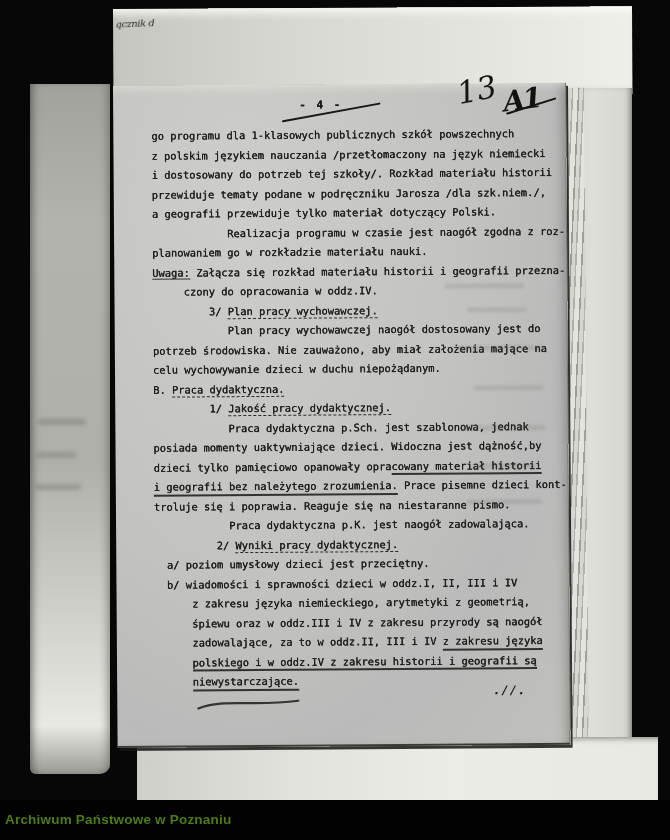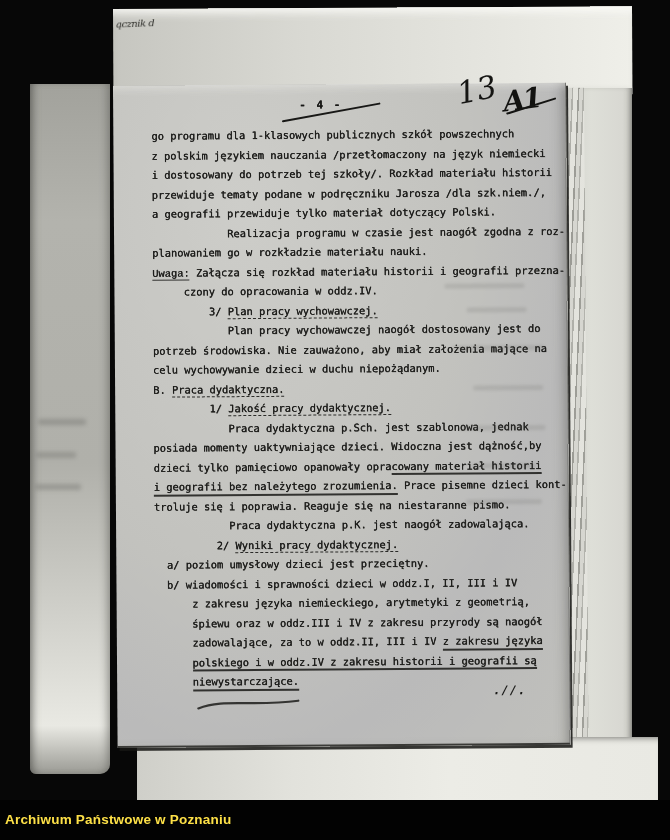--- a/index.html
+++ b/index.html
@@ -61,21 +61,21 @@
   }
   .ghost-main{position:absolute;background:#5c5c58;height:5px;border-radius:2px;opacity:.16;filter:blur(1.5px);}
   
   #typed-text-block{
     position:absolute;left:38px;top:41px;width:412px;
     font-size:10.4px;line-height:19.5px;white-space:pre;
     color:#1d1d1b;
     text-shadow:0 0 .5px rgba(28,28,26,.9), .3px .3px .4px rgba(28,28,26,.45);
   }
   .t-line{height:19.5px;}
-  .u-solid{border-bottom:1.2px solid rgba(25,25,23,.85);font-family:Liberation Mono, monospace;}
+  .u-solid{border-bottom:1.2px solid rgba(25,25,23,.85);}
   .u-dash{border-bottom:1.3px dashed rgba(25,25,23,.9);padding-bottom:1px;}
   .u-pen{border-bottom:2px solid rgba(18,18,16,.82);padding-bottom:1.5px;}
   #page-number{
     position:absolute;left:186px;top:14px;
     font-size:11px;letter-spacing:2px;color:#161614;font-weight:bold;
     text-shadow:0 0 .6px rgba(20,20,18,.9);
   }
   #page-number-strike{
     position:absolute;left:168px;top:27px;width:100px;height:2px;
     background:#181816;border-radius:2px;transform:rotate(-10deg);
@@ -99,21 +99,21 @@
     font-size:12px;font-style:italic;font-weight:bold;color:#1a1a18;letter-spacing:1px;
   }
   #wavy-stroke{position:absolute;left:78px;top:610px;}
   
   #footer-bar{
     left:0;top:800px;width:670px;height:40px;background:#020202;
   }
   #archive-label{
     position:absolute;left:5px;top:12px;
     font-family:"Liberation Sans",sans-serif;font-weight:bold;
-    font-size:13.5px;color:#fde047;letter-spacing:.2px;
+    font-size:13.5px;color:#4d7c0f;letter-spacing:.2px;
   }
 </style>
 </head>
 <body>
 
 <div id="stage">
 
   <div id="page-behind-top" class="layer">
     <span id="corner-fragment">ącznik d</span>
   </div>

